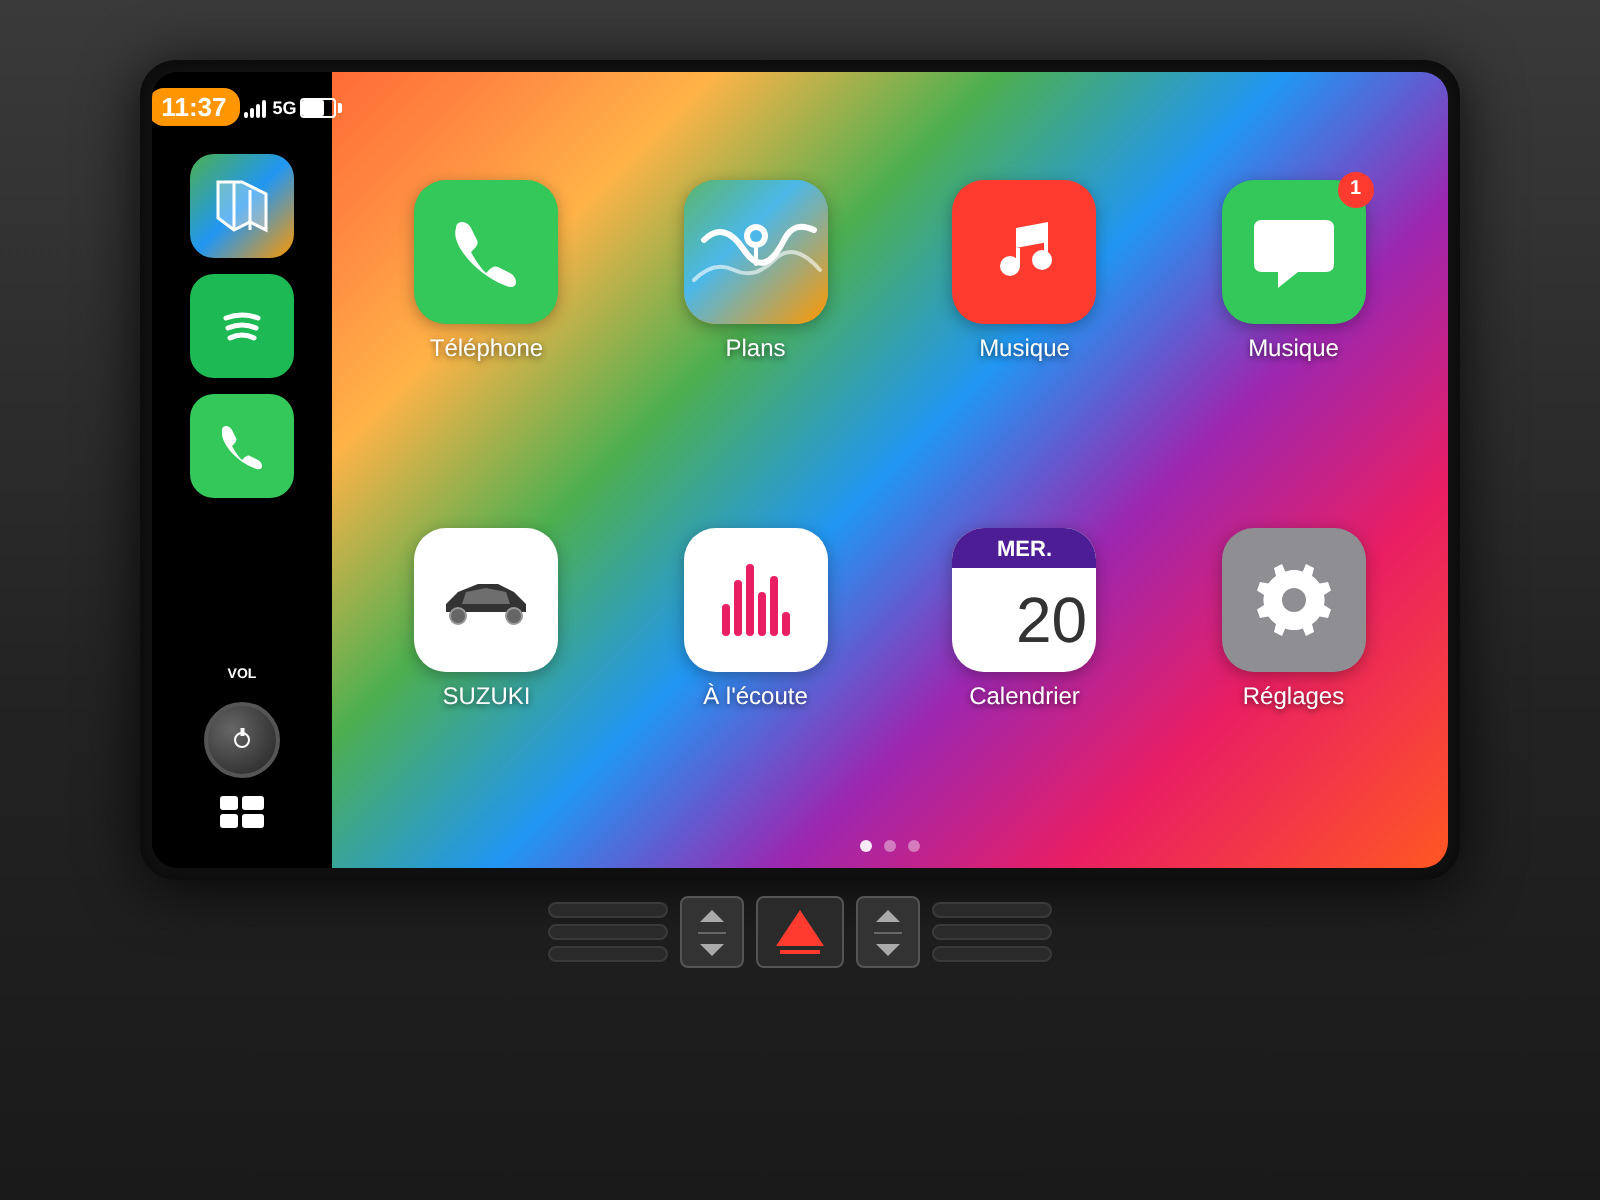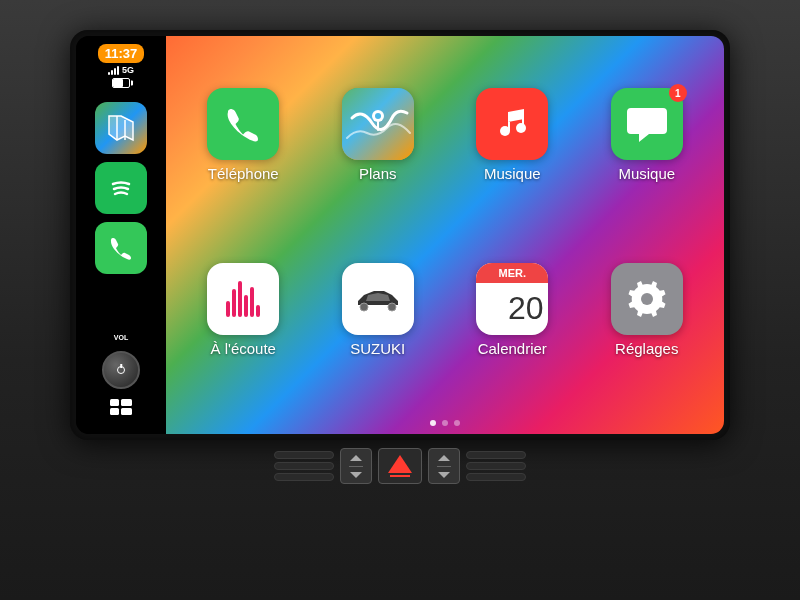--- a/index.html
+++ b/index.html
@@ -57,21 +57,21 @@
       flex-direction: column;
       align-items: center;
       padding: 8px 0;
       gap: 4px;
       flex-shrink: 0;
       z-index: 2;
     }
 
     .status-bar {
       display: flex;
-      flex-direction: column;
+      flex-direction: row;
       align-items: center;
       gap: 2px;
       margin-bottom: 8px;
     }
 
     .time {
       background: #FF9500;
       color: white;
       font-size: 13px;
       font-weight: 700;
@@ -217,21 +217,21 @@
       display: flex;
       align-items: center;
       justify-content: center;
       font-size: 36px;
       position: relative;
       box-shadow: 0 2px 8px rgba(0,0,0,0.3);
     }
 
     .app-label {
       color: white;
-      font-size: 15px;
+      font-size: 12px;
       font-weight: 500;
       text-align: center;
       text-shadow: 0 1px 3px rgba(0,0,0,0.6);
     }
 
     
     .app-phone .app-icon-img { background: #34C759; }
     .app-music .app-icon-img { background: #FF3B30; }
     .app-maps .app-icon-img { 
       background: linear-gradient(180deg, #4CAF50 0%, #2196F3 40%, #FF9800 100%);
@@ -540,50 +540,50 @@
           <div class="app-icon app-messages">
             <div class="app-icon-img">
               <svg width="44" height="44" viewBox="0 0 44 44" fill="white">
                 <path d="M6 6 L38 6 Q42 6 42 10 L42 28 Q42 32 38 32 L24 32 L14 40 L14 32 L6 32 Q2 32 2 28 L2 10 Q2 6 6 6Z"></path>
               </svg>
               <div class="badge">1</div>
             </div>
             <span class="app-label">Musique</span>
           </div>
 
+          <div class="app-icon app-suzuki">
+            <div class="app-icon-img">
+              <svg width="52" height="36" viewBox="0 0 52 36" fill="#333">
+
+                <path d="M6 24 L6 20 L12 14 L22 10 L32 10 L40 14 L46 20 L46 24 L44 24 Q44 28 40 28 Q36 28 36 24 L16 24 Q16 28 12 28 Q8 28 8 24 Z" fill="#333"></path>
+                <ellipse cx="12" cy="26" rx="4" ry="4" fill="#666" stroke="#999" stroke-width="1"></ellipse>
+                <ellipse cx="40" cy="26" rx="4" ry="4" fill="#666" stroke="#999" stroke-width="1"></ellipse>
+                <path d="M14 20 L16 14 L26 12 L36 14 L38 20 Z" fill="#aaa" opacity="0.5"></path>
+              </svg>
+            </div>
+            <span class="app-label" style="color:white;">SUZUKI</span>
+          </div>
+
           <div class="app-icon app-podcast">
             <div class="app-icon-img">
               <div class="podcast-bars">
                 <div class="pb" style="height:16px;"></div>
                 <div class="pb" style="height:28px;"></div>
                 <div class="pb" style="height:36px;"></div>
                 <div class="pb" style="height:22px;"></div>
                 <div class="pb" style="height:30px;"></div>
                 <div class="pb" style="height:12px;"></div>
               </div>
             </div>
             <span class="app-label" style="color:white;">À l'écoute</span>
           </div>
 
-          <div class="app-icon app-suzuki">
-            <div class="app-icon-img">
-              <svg width="52" height="36" viewBox="0 0 52 36" fill="#333">
-
-                <path d="M6 24 L6 20 L12 14 L22 10 L32 10 L40 14 L46 20 L46 24 L44 24 Q44 28 40 28 Q36 28 36 24 L16 24 Q16 28 12 28 Q8 28 8 24 Z" fill="#333"></path>
-                <ellipse cx="12" cy="26" rx="4" ry="4" fill="#666" stroke="#999" stroke-width="1"></ellipse>
-                <ellipse cx="40" cy="26" rx="4" ry="4" fill="#666" stroke="#999" stroke-width="1"></ellipse>
-                <path d="M14 20 L16 14 L26 12 L36 14 L38 20 Z" fill="#aaa" opacity="0.5"></path>
-              </svg>
-            </div>
-            <span class="app-label" style="color:white;">SUZUKI</span>
-          </div>
-
           <div class="app-icon app-calendar">
             <div class="app-icon-img" style="flex-direction:column; gap:0;">
-              <div style="background:#ef4444; width:100%; border-radius:16px 16px 0 0; padding:3px 0; text-align:center;">
+              <div style="background:#4c1d95; width:100%; border-radius:16px 16px 0 0; padding:3px 0; text-align:center;">
                 <span style="color:white; font-size:11px; font-weight:600;">MER.</span>
               </div>
               <div style="flex:1; display:flex; align-items:center; justify-content:center; width:100%;margin-left:27px;">
                 <span style="color:#333; font-size:32px; font-weight:200;">20</span>
               </div>
             </div>
             <span class="app-label" style="color:white;">Calendrier</span>
           </div>
 
           <div class="app-icon app-settings">

